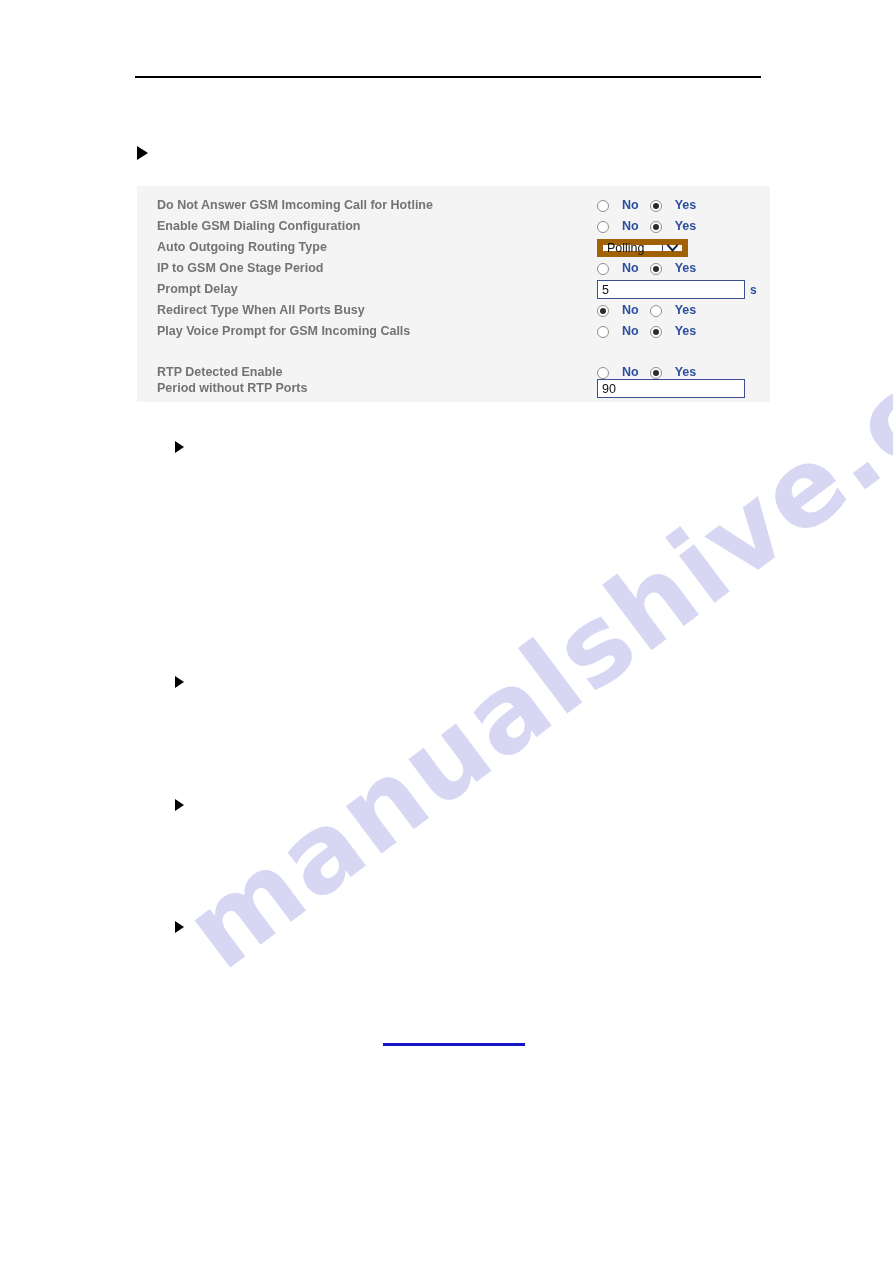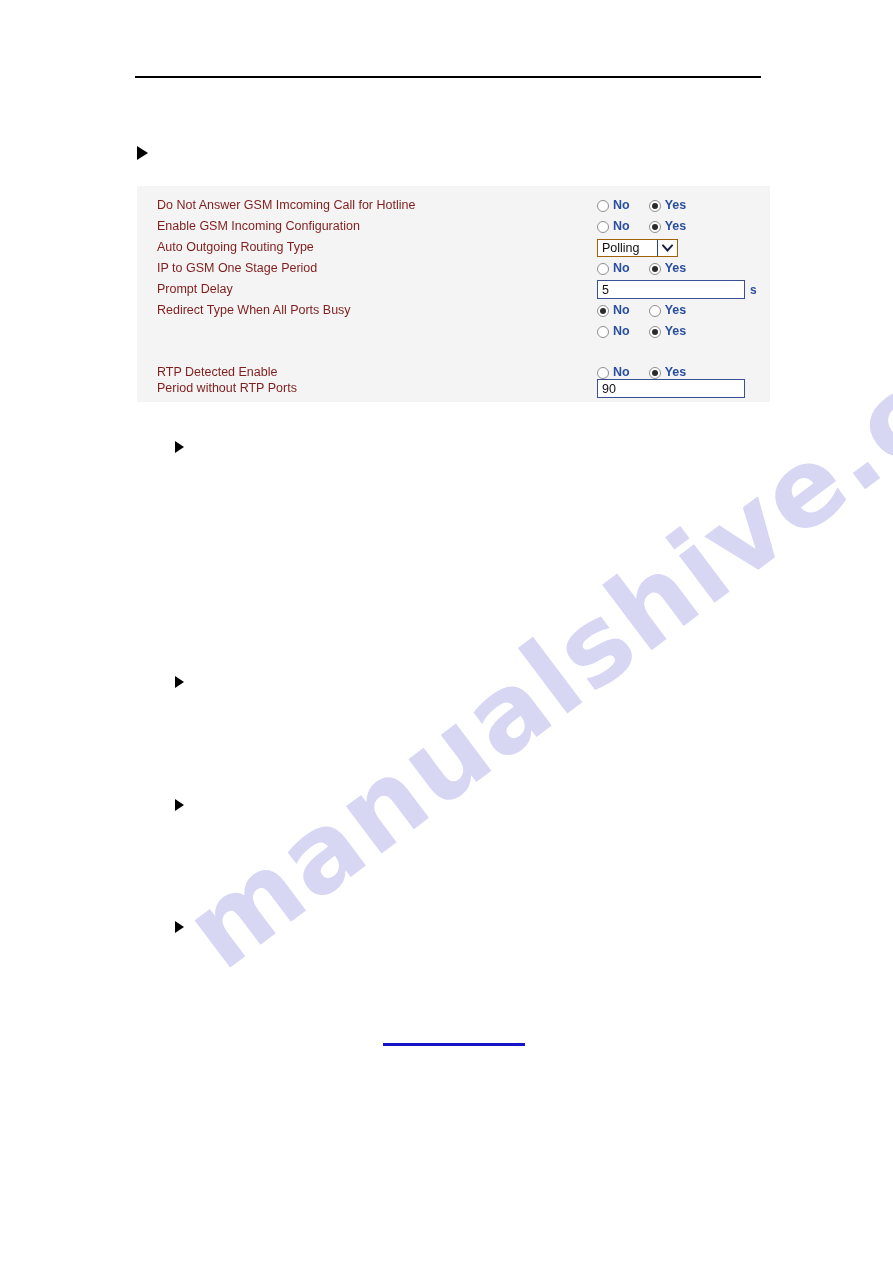--- a/index.html
+++ b/index.html
@@ -92,22 +92,22 @@
     left: 0;
     width: 100%;
     height: 21px;
   }
 
   .row-label {
     position: absolute;
     left: 20px;
     top: 0;
     font-size: 12.5px;
-    font-weight: 400;
-    color: #7f1d1d;
+    font-weight: 700;
+    color: #737373;
     white-space: nowrap;
     line-height: 21px;
   }
 
   .row-control {
     position: absolute;
     left: 460px;
     top: 0;
     height: 21px;
     display: flex;
@@ -117,24 +117,24 @@
   
   .radio-group {
     display: flex;
     align-items: center;
     gap: 5px;
     height: 21px;
   }
   .radio-opt {
     display: flex;
     align-items: center;
-    gap: 4px;
+    gap: 13px;
     cursor: default;
   }
-  .radio-opt + .radio-opt { margin-left: 14px; }
+  .radio-opt + .radio-opt { margin-left: 6px; }
 
   .radio-dot {
     width: 12px;
     height: 12px;
     border-radius: 50%;
     border: 1px solid #8f8f8f;
     background: #ffffff;
     box-sizing: border-box;
     position: relative;
     flex: 0 0 auto;
@@ -155,21 +155,21 @@
     font-weight: 700;
     color: #2b4f9e;
     line-height: 1;
   }
 
   
   .select-box {
     display: inline-flex;
     align-items: stretch;
     height: 18px;
-    border: 1px solid #a16207;
+    border: 6px solid #a16207;
     background: #ffffff;
     box-sizing: border-box;
     font-size: 12.5px;
     cursor: default;
   }
   .select-value {
     padding: 0 5px 0 4px;
     display: flex;
     align-items: center;
     color: #111111;
@@ -248,21 +248,21 @@
                 <span class="radio-label">No</span>
               </label>
               <label class="radio-opt">
                 <span class="radio-dot checked"></span>
                 <span class="radio-label">Yes</span>
               </label>
             </div>
           </div>
         </div>
         <div class="form-row" style="top: 30px;">
-          <div class="row-label">Enable GSM Incoming Configuration</div>
+          <div class="row-label">Enable GSM Dialing Configuration</div>
           <div class="row-control">
             <div class="radio-group">
               <label class="radio-opt">
                 <span class="radio-dot"></span>
                 <span class="radio-label">No</span>
               </label>
               <label class="radio-opt">
                 <span class="radio-dot checked"></span>
                 <span class="radio-label">Yes</span>
               </label>
@@ -313,20 +313,21 @@
                 <span class="radio-label">No</span>
               </label>
               <label class="radio-opt">
                 <span class="radio-dot"></span>
                 <span class="radio-label">Yes</span>
               </label>
             </div>
           </div>
         </div>
         <div class="form-row" style="top: 135px;">
+          <div class="row-label">Play Voice Prompt for GSM Incoming Calls</div>
           <div class="row-control">
             <div class="radio-group">
               <label class="radio-opt">
                 <span class="radio-dot"></span>
                 <span class="radio-label">No</span>
               </label>
               <label class="radio-opt">
                 <span class="radio-dot checked"></span>
                 <span class="radio-label">Yes</span>
               </label>

